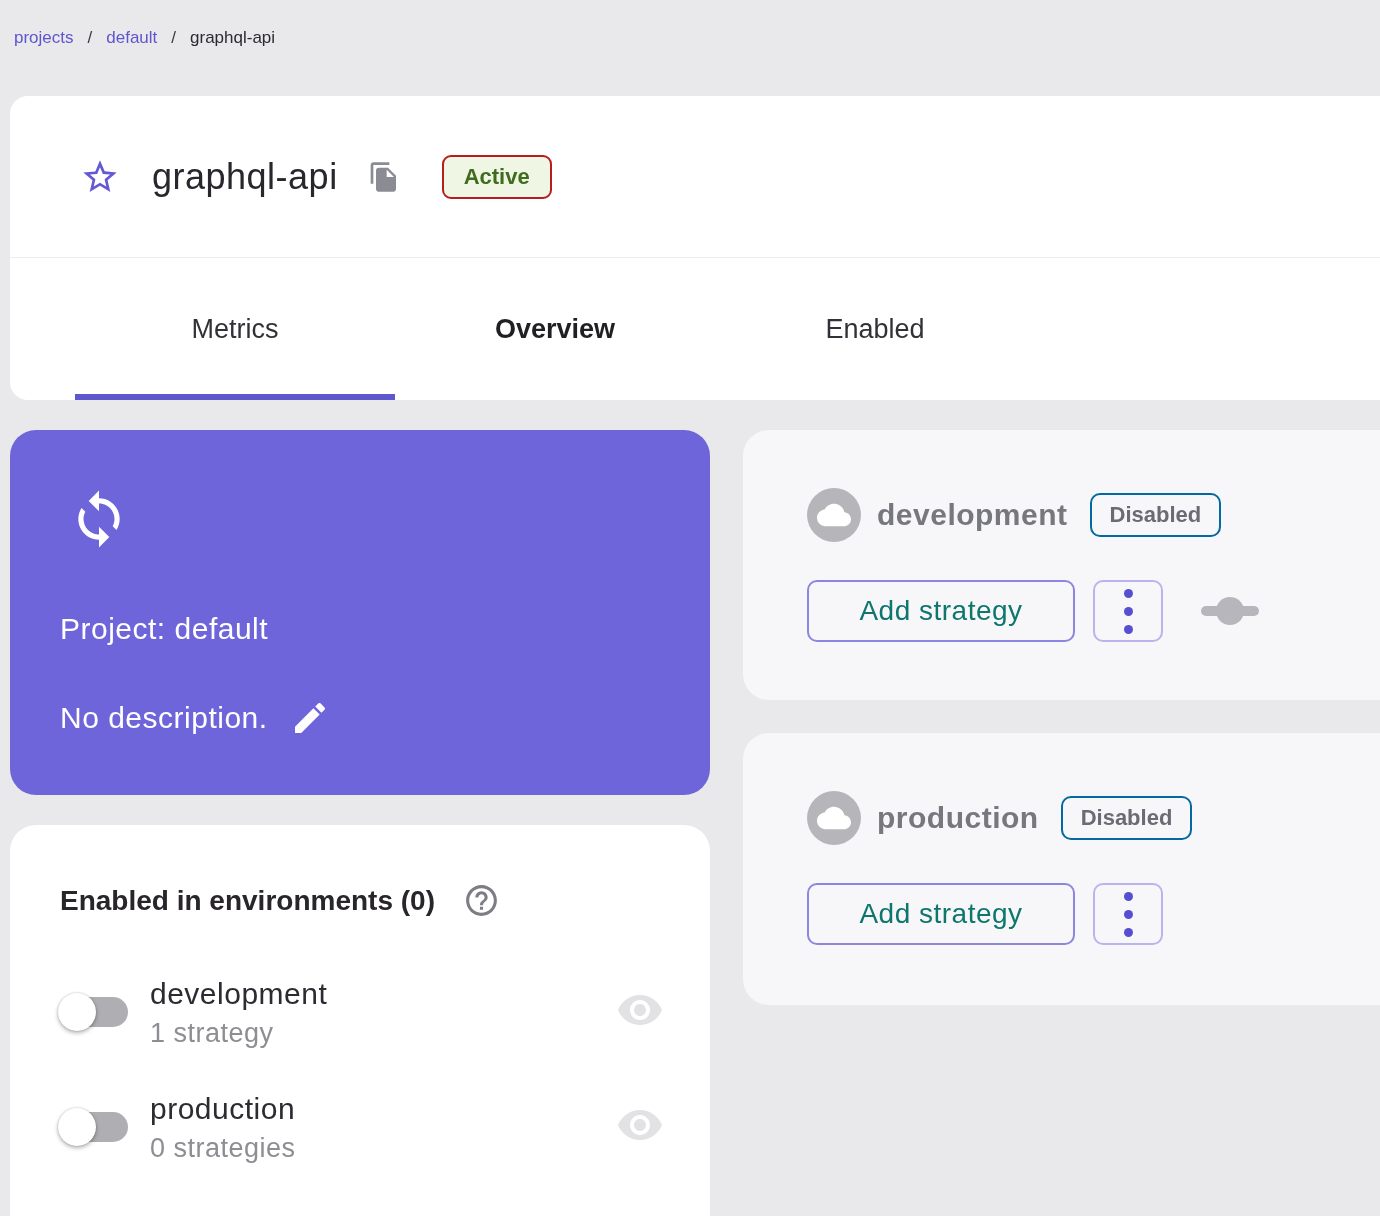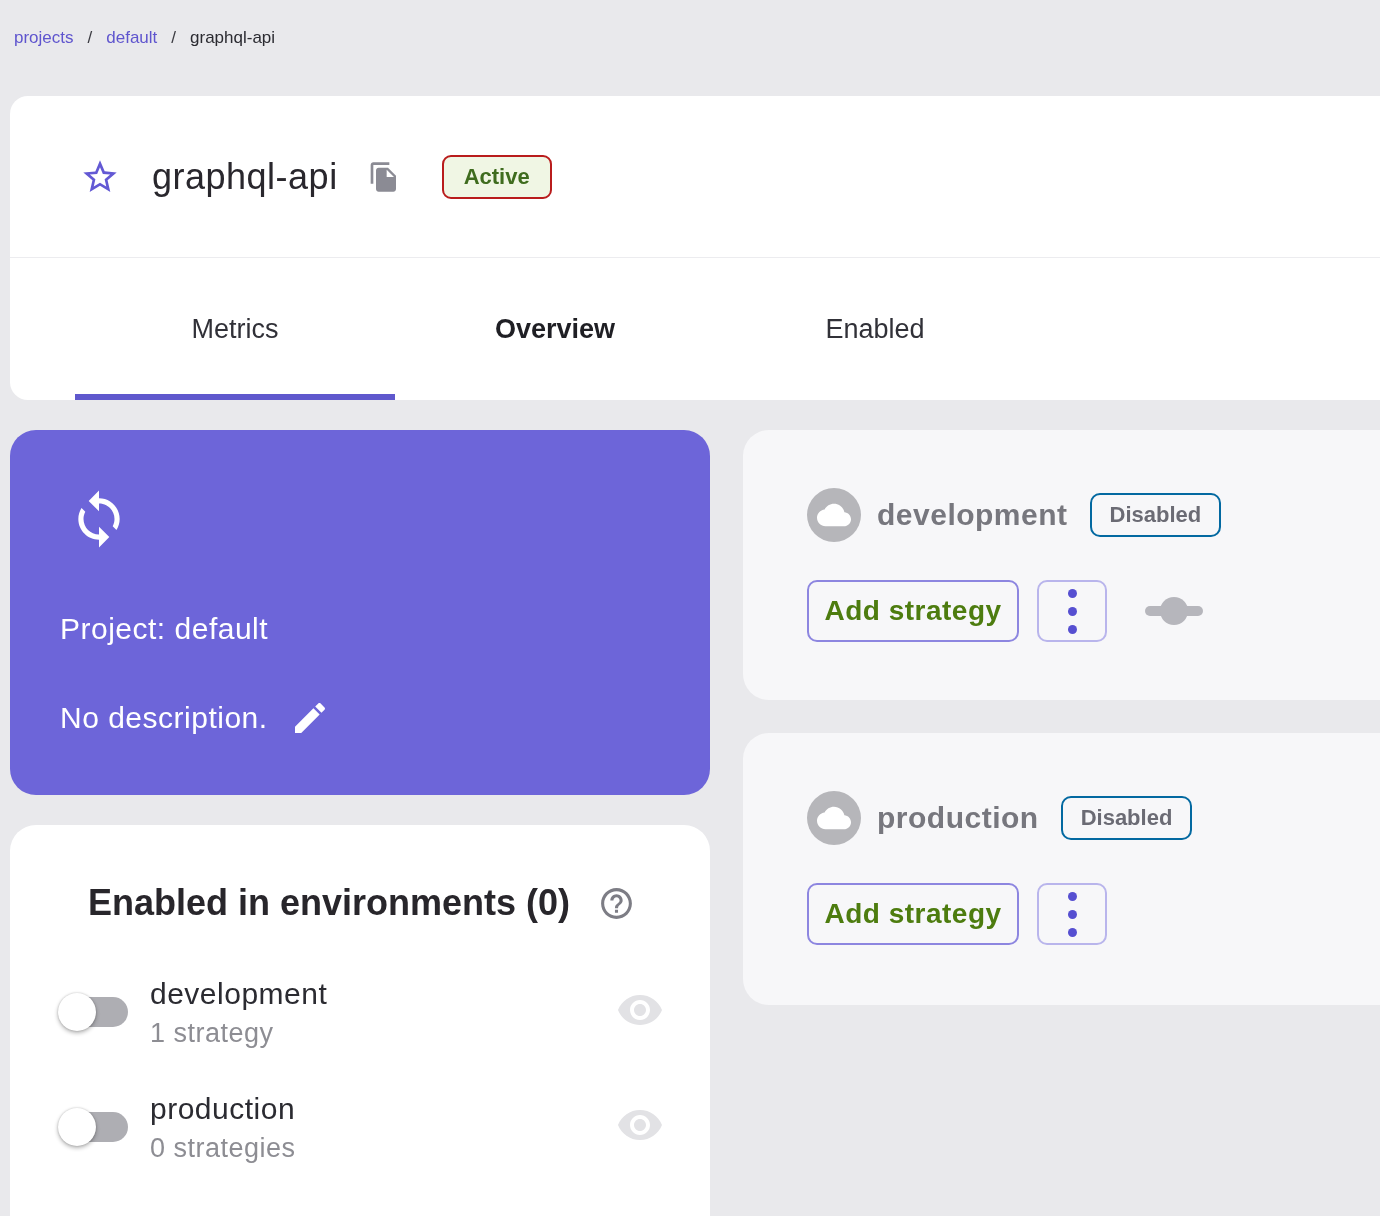--- a/index.html
+++ b/index.html
@@ -98,45 +98,45 @@
     margin-left:22px;
     border:2px solid #0369a1; border-radius:10px;
     color:#6b6b74; font-size:22px; font-weight:700;
     padding:7px 18px; background:transparent;
   }
   .env-actions {
     position:absolute; left:64px; top:150px;
     display:flex; align-items:center; gap:18px;
   }
   .add-strategy-btn {
-    width:212px; height:62px;
+    width:268px; height:62px;
     display:flex; align-items:center; justify-content:center;
     border:2px solid #8d86e0; border-radius:10px;
-    color:#4d7c0f; font-size:28px; font-weight:700;
+    color:#0f766e; font-size:28px; font-weight:400;
     background:transparent; cursor:pointer; letter-spacing:.5px;
   }
   .kebab-btn {
     width:70px; height:62px;
     display:flex; flex-direction:column; align-items:center; justify-content:center; gap:9px;
     border:2px solid #b9b5ec; border-radius:10px;
     background:transparent; cursor:pointer;
   }
   .kebab-btn .dot { width:9px; height:9px; border-radius:50%; background:#564fd1; }
   .slider-icon { width:62px; height:30px; margin-left:18px; }
 
   
   .enabled-card {
     position:absolute; left:10px; top:825px; width:700px; height:420px;
     background:#ffffff; border-radius:26px 26px 0 0;
   }
   .enabled-head {
     position:absolute; left:50px; top:57px;
     display:flex; align-items:center; gap:28px;
   }
-  .enabled-title { font-size:36px; font-weight:700; color:#28262b;margin-left:28px; }
+  .enabled-title { font-size:28px; font-weight:700; color:#28262b; }
   .help-btn { width:37px; height:37px; cursor:pointer; }
 
   .env-row { position:absolute; left:40px; width:640px; height:84px; }
   .env-row.r1 { top:145px; }
   .env-row.r2 { top:260px; }
 
   .switch { position:absolute; left:8px; top:18px; width:72px; height:48px; cursor:pointer; }
   .switch .track {
     position:absolute; left:12px; top:9px; width:58px; height:30px;
     border-radius:15px; background:#aeaeb3;

